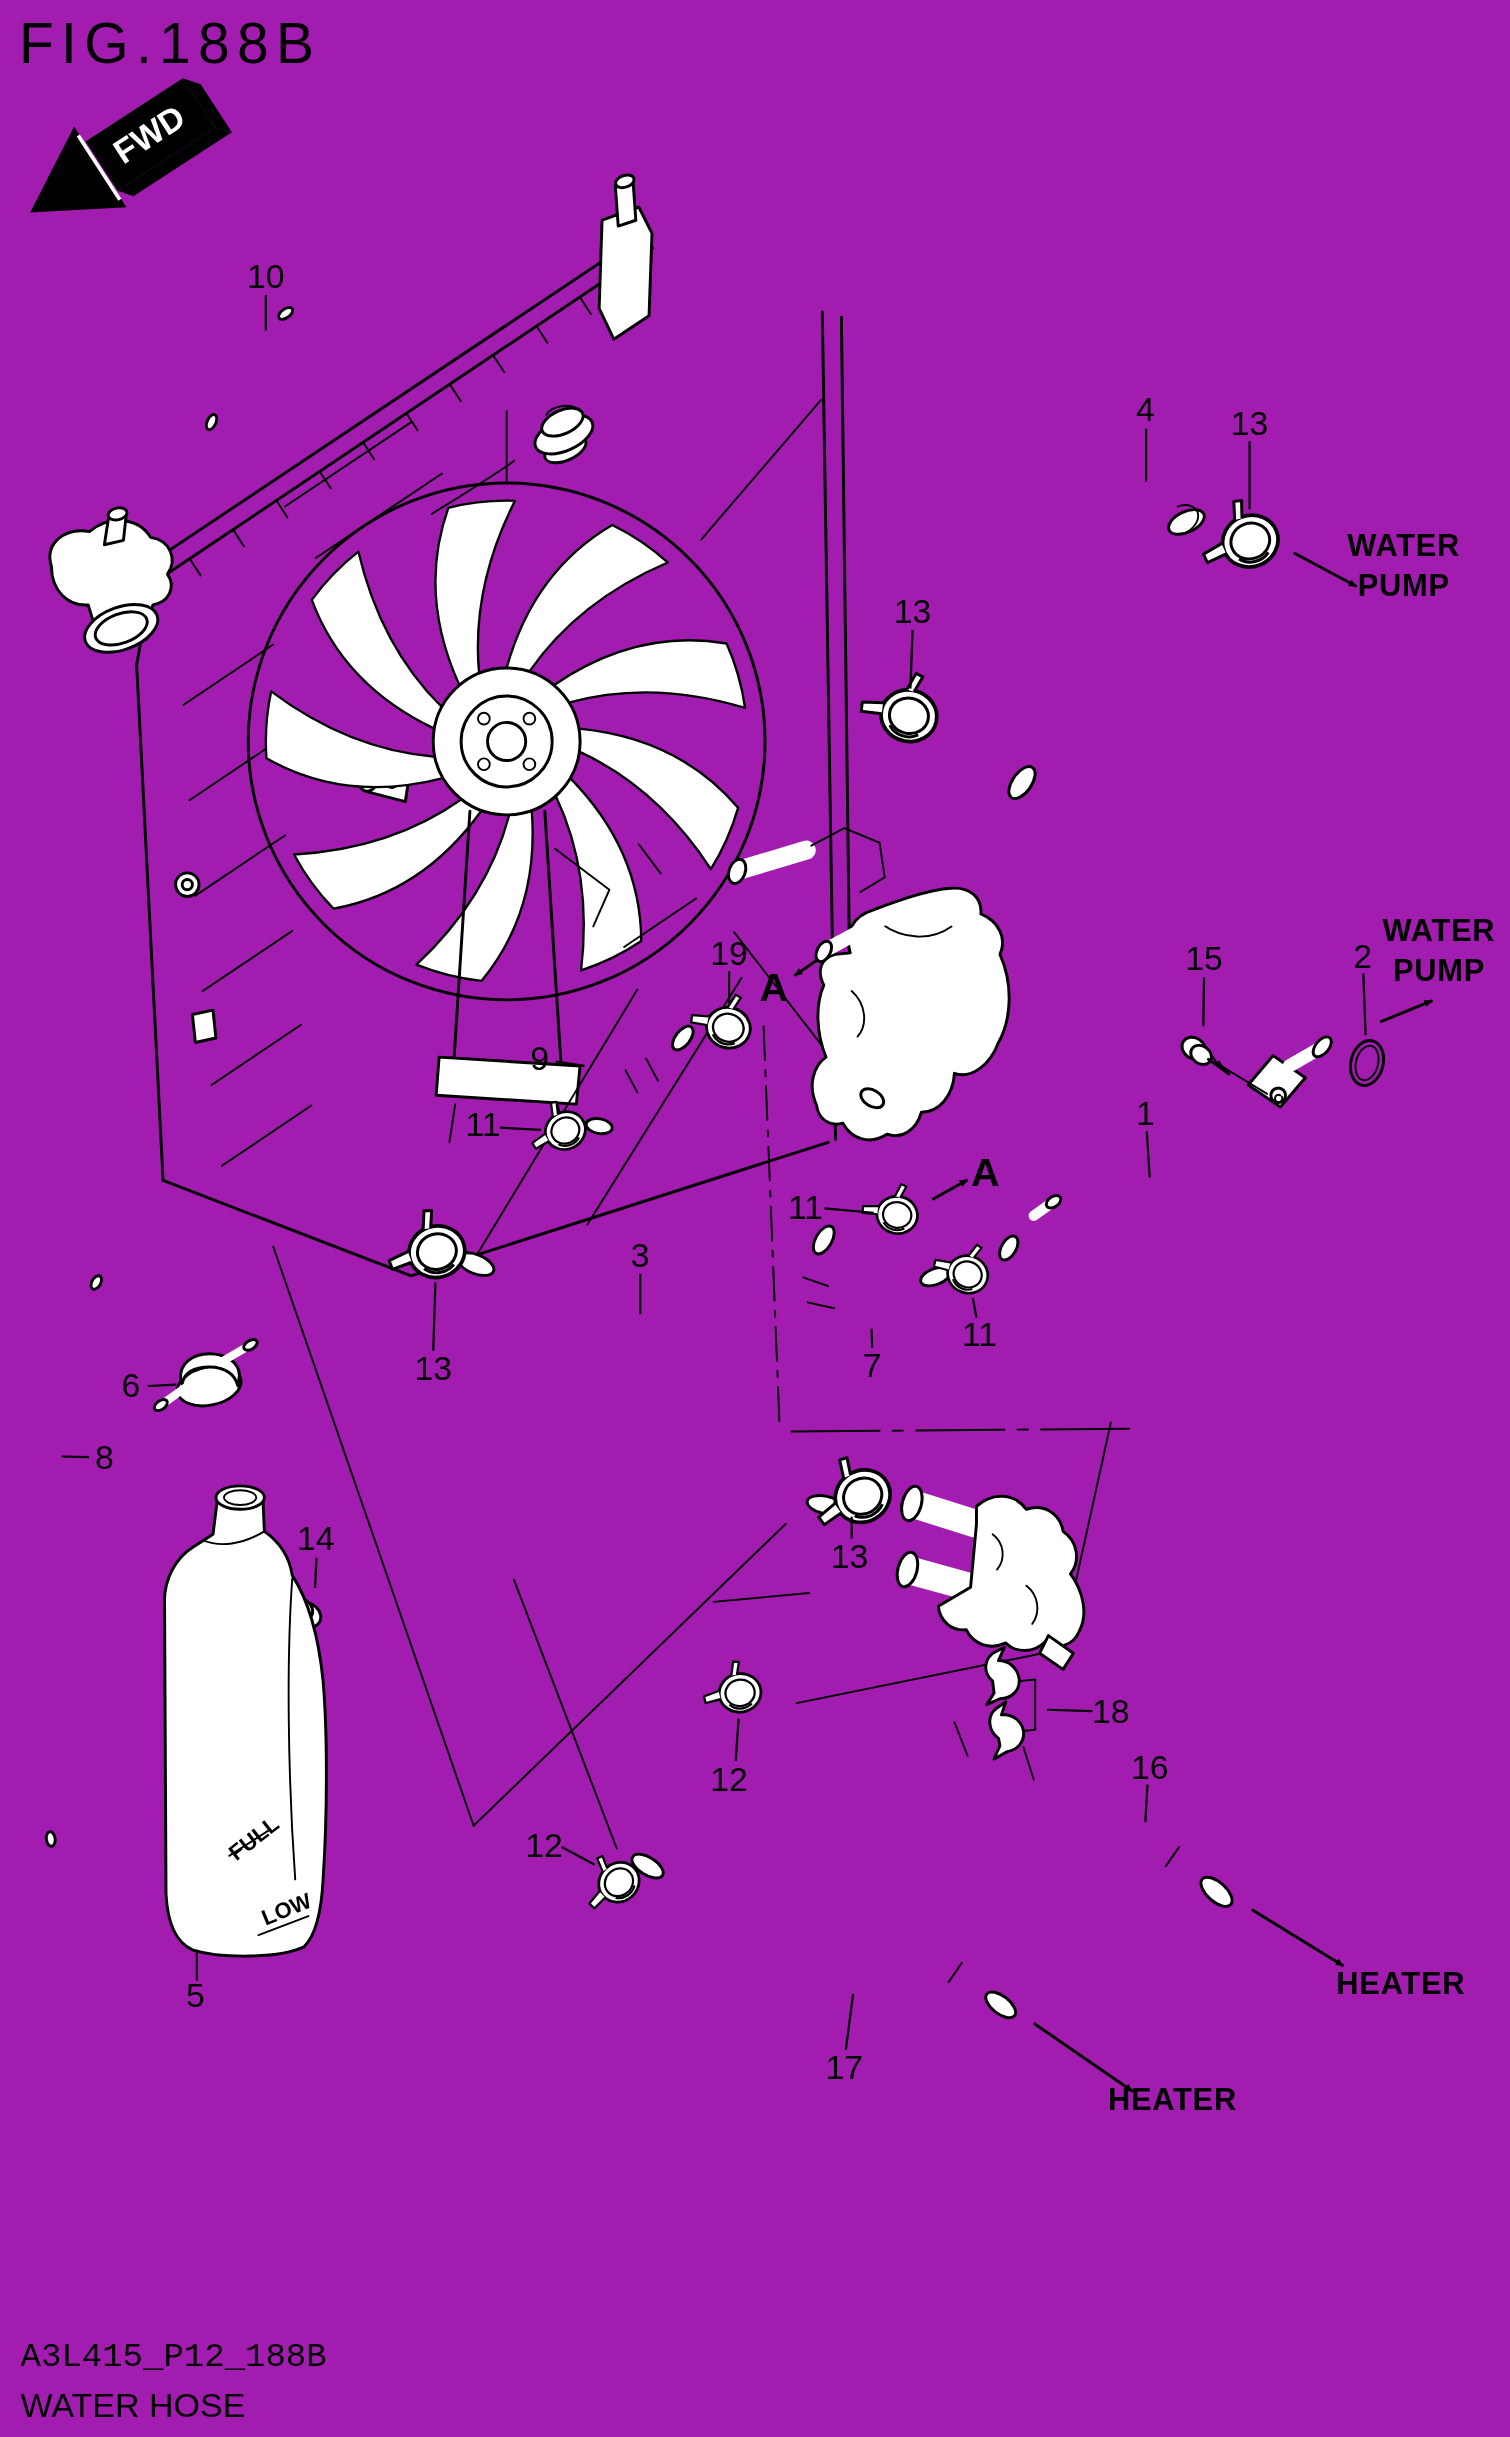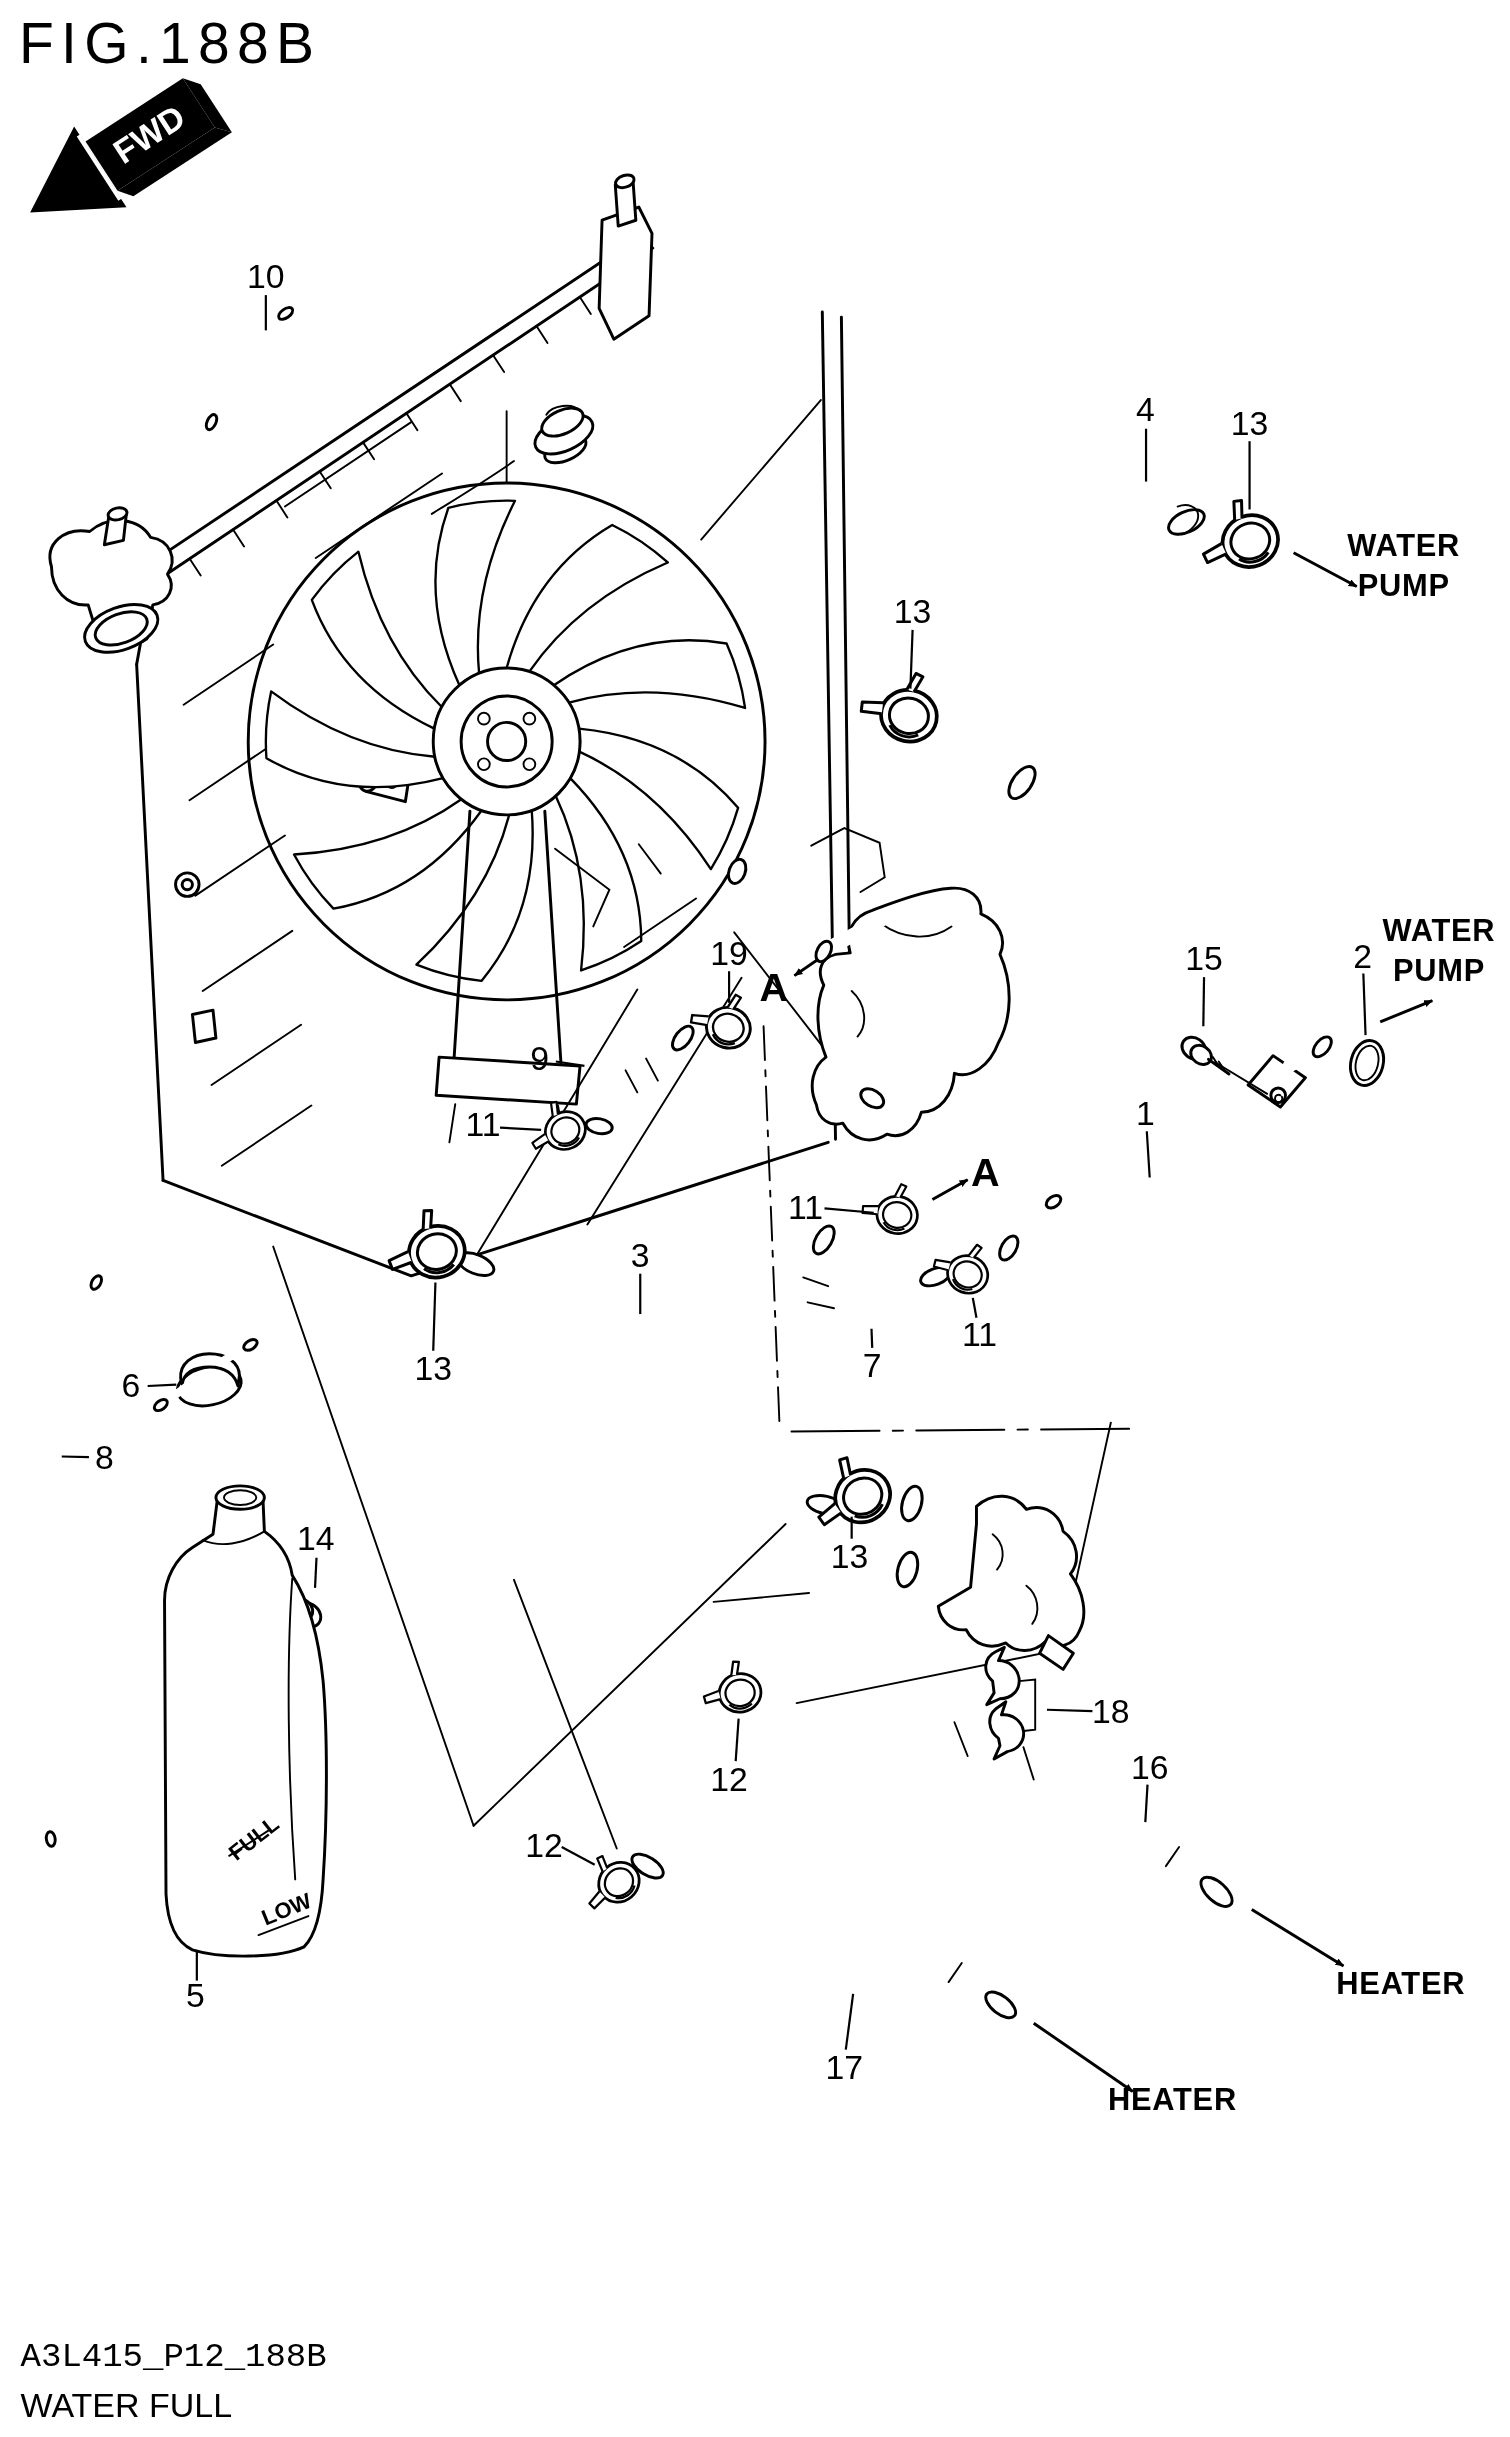--- a/index.html
+++ b/index.html
@@ -1,19 +1,19 @@
 <!DOCTYPE html>
 <html style="font-size:11.7px"><head>
 <meta charset="utf-8">
 <style>
   html,body{margin:0;padding:0;background:#888;}
   .page{
     position:relative;
     width:1511px;height:2438px;
-    background:#ffffff;
+    background:#a21caf;
     font-family:"Liberation Sans", sans-serif;
     overflow:hidden;
   }
   .fig-title{
     position:absolute;left:19px;top:10.3px;
     font-size:57px;font-weight:400;letter-spacing:7.3px;
     color:#000;white-space:nowrap;
   }
   .footer{
     position:absolute;left:20.6px;bottom:13.2px;color:#000;
@@ -427,16 +427,16 @@
         <text x="1960" y="1337" text-anchor="middle" class="flow">PUMP</text>
         <line x1="1705" y1="2601" x2="1830" y2="2678" class="arrowln" marker-end="url(#ah)"></line>
         <text x="1908" y="2716" text-anchor="middle" class="flow">HEATER</text>
         <line x1="1408" y1="2756" x2="1543" y2="2849" class="arrowln" marker-end="url(#ah)"></line>
         <text x="1597" y="2874" text-anchor="middle" class="flow">HEATER</text>
       </g>
   </svg>
 
   <div class="footer">
     <div class="code">A3L415_P12_188B</div>
-    <div class="caption">WATER FULL</div>
+    <div class="caption">WATER HOSE</div>
   </div>
 </div>
 
 
 </body></html>

